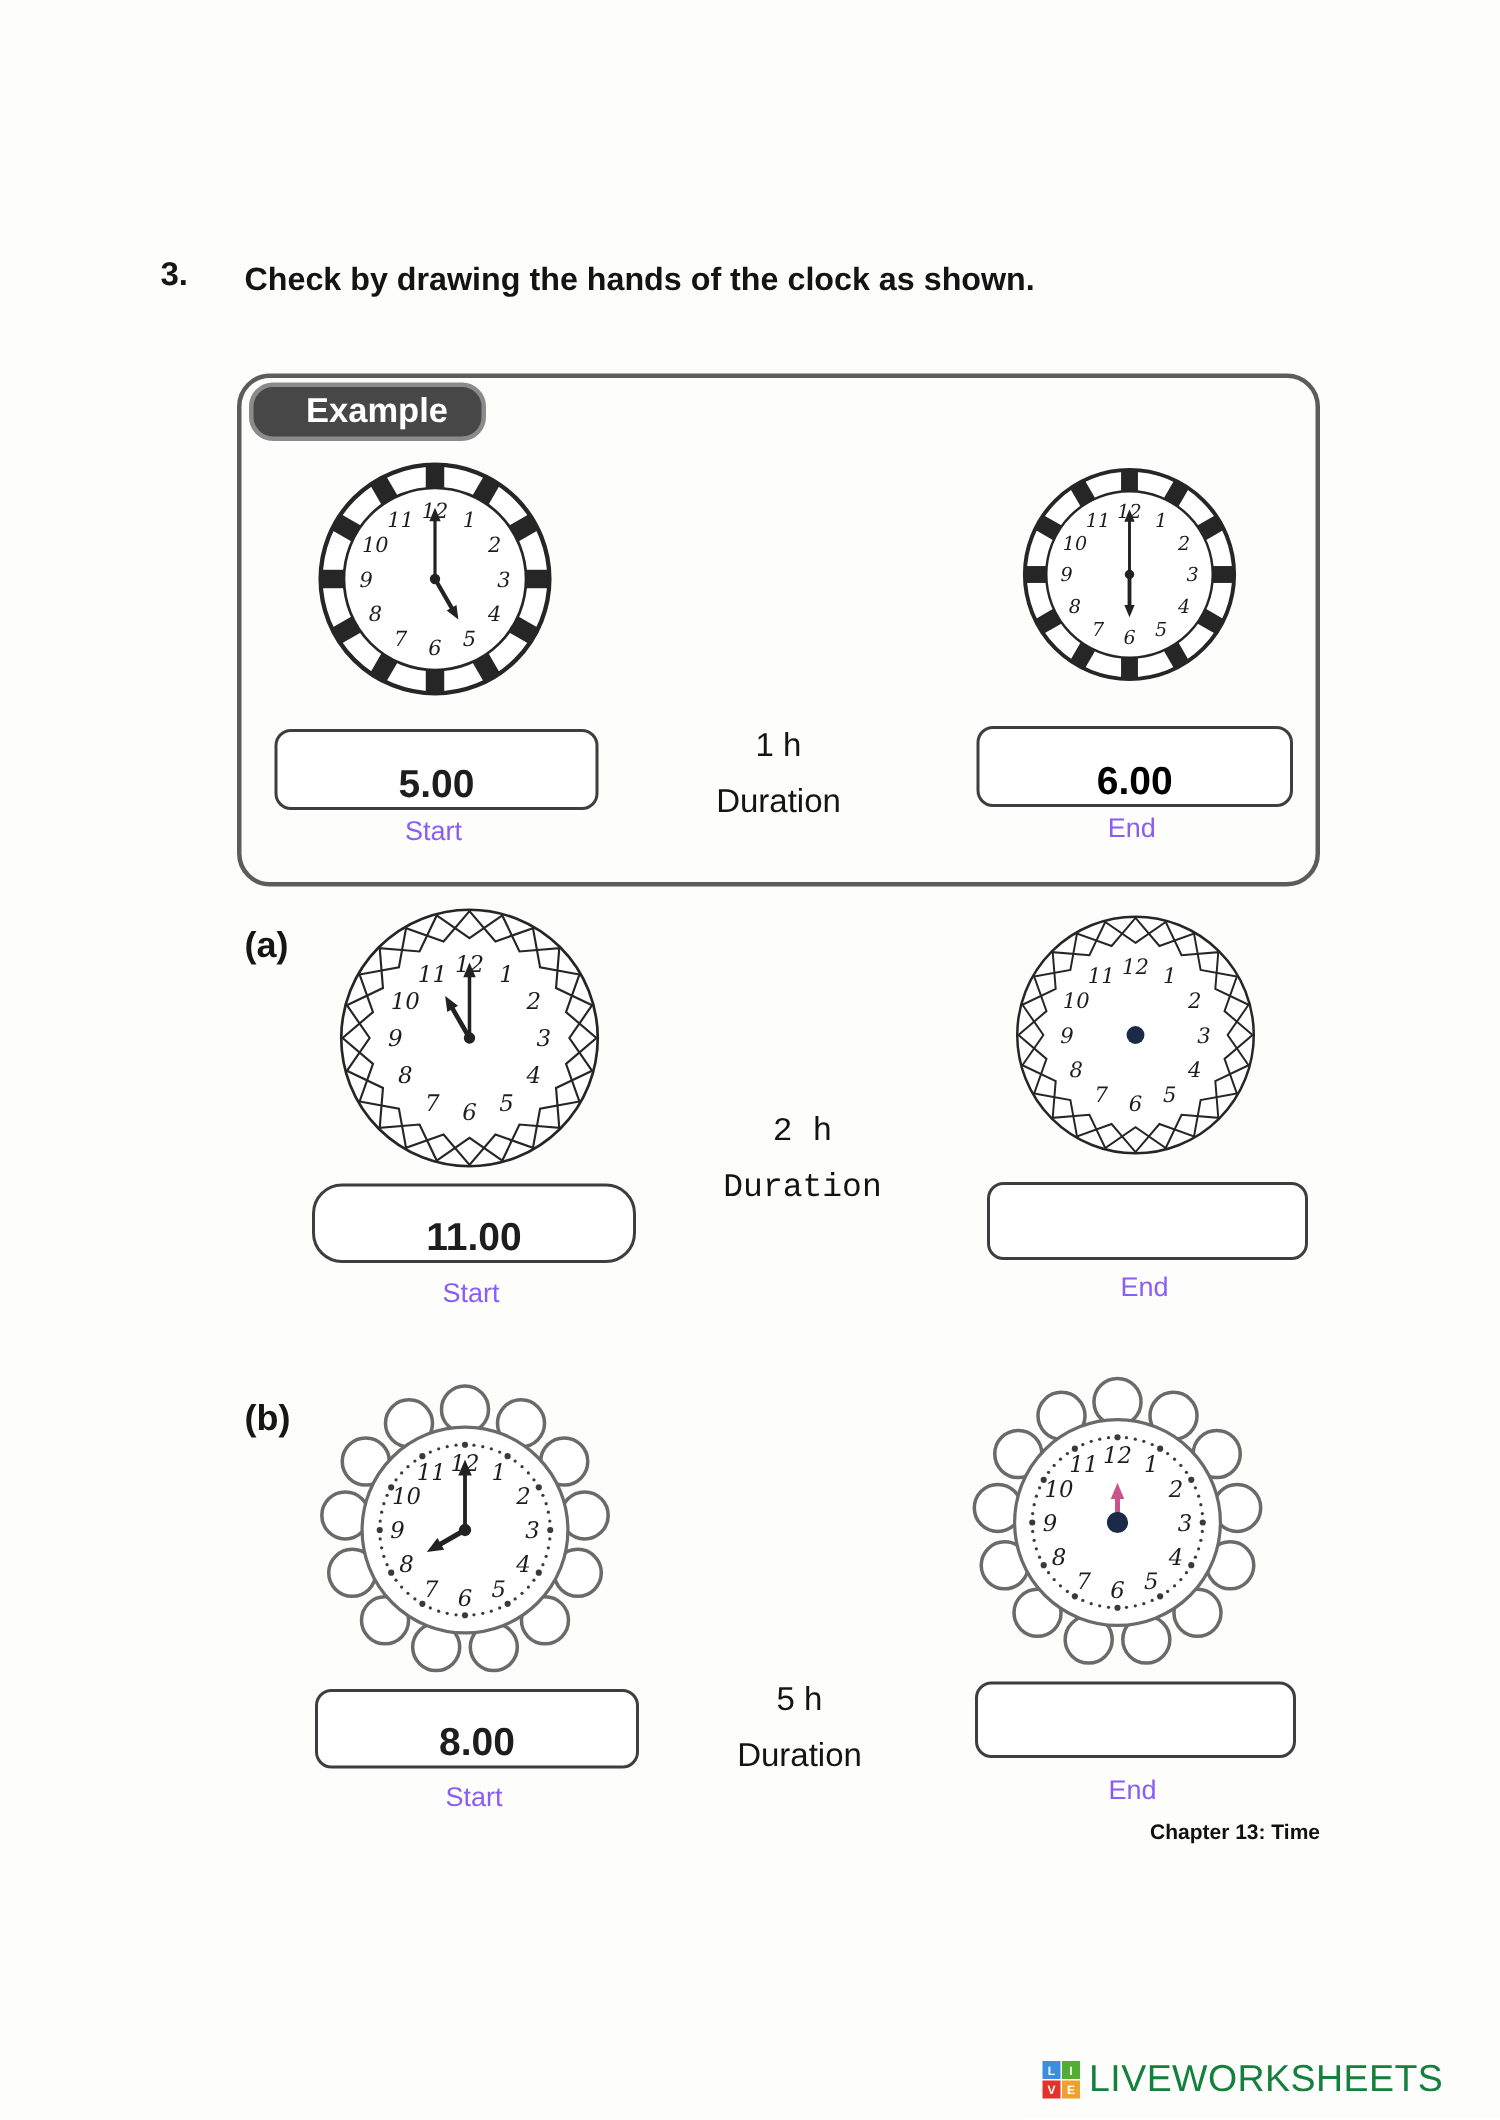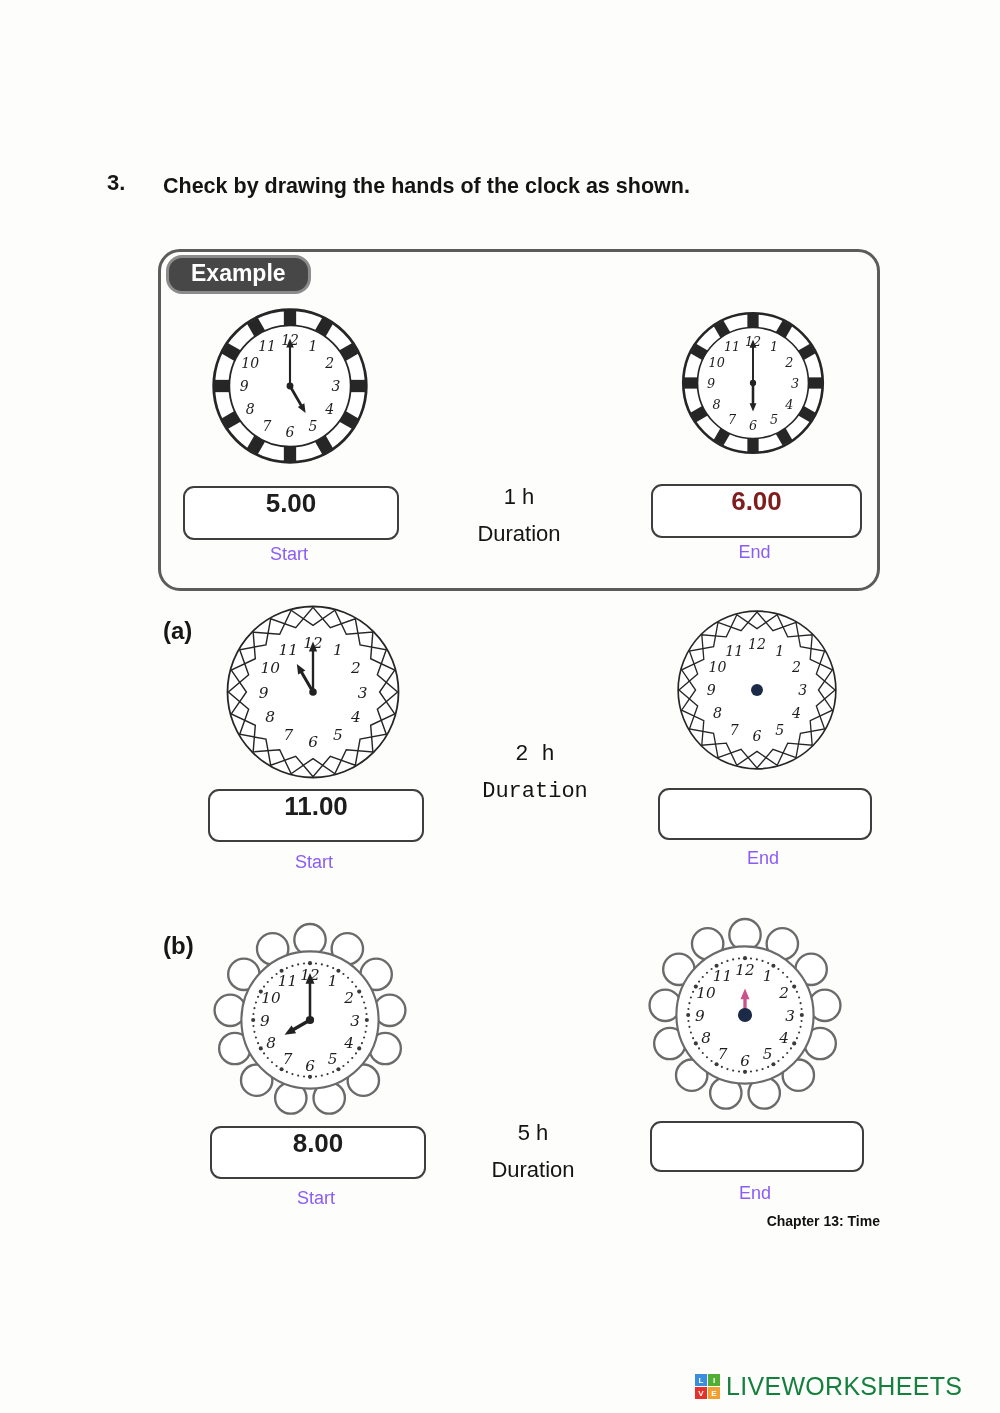--- a/index.html
+++ b/index.html
@@ -10,29 +10,29 @@
   }
   .qnum{position:absolute;left:107px;top:170px;font-size:22px;font-weight:600;}
   .qtext{position:absolute;left:163px;top:168px;font-size:21.5px;font-weight:600;line-height:37px;color:#141414;}
   .example-box{
     position:absolute;left:158px;top:249px;width:716px;height:336px;
     border:3px solid #5c5c5c;border-radius:22px;background:#fdfdfc;
   }
   .example-tab{
     position:absolute;left:5px;top:3px;
     background:#474747;border:3px solid #8b8b8b;border-radius:16px;
-    color:#ffffff;font-weight:700;font-size:23px;padding:2px 22px 4px 22px;
+    color:#ffffff;font-weight:700;font-size:23px;padding:2px 22px 4px 35px;
   }
   .clock{position:absolute;}
   .timebox{
     position:absolute;border:2.5px solid #3e3e3e;border-radius:11px;background:#ffffff;
-    display:flex;align-items:flex-start;justify-content:center;
+    display:flex;align-items:flex-end;justify-content:center;
     font-size:26px;font-weight:600;color:#1d1d1d;
   }
-  .timebox.ghost{color:#7f1d1d;}
+  .timebox.ghost{color:#000000;}
   .lbl{position:absolute;text-align:center;font-size:18px;font-weight:400;color:#8b5cf6;}
   .dur{position:absolute;text-align:center;font-size:22px;font-weight:500;line-height:37px;color:#141414;}
   .part-label{position:absolute;font-size:24px;font-weight:600;}
   .chapter{position:absolute;left:620px;top:1213px;width:260px;text-align:right;font-size:14px;font-weight:700;color:#111;}
   .brand{position:absolute;left:695px;top:1372px;display:flex;align-items:center;gap:6px;}
   .logo-grid{display:grid;grid-template-columns:12px 12px;grid-auto-rows:12px;gap:1px;}
   .lg{display:flex;align-items:center;justify-content:center;font-size:8px;font-weight:700;color:#fff;font-family:"Liberation Sans",sans-serif;}
   .lg.c1{background:#3b8ede;} .lg.c2{background:#52ae32;} .lg.c3{background:#e4312b;} .lg.c4{background:#f0a02f;}
   .brand-text{font-size:25px;font-weight:400;color:#15803d;letter-spacing:.3px;}
 </style>
@@ -168,21 +168,21 @@
         <text x="0.0" y="61.1" text-anchor="middle" font-size="17" font-style="italic" font-family="DejaVu Serif, serif" fill="#1d1d1d">6</text>
         <text x="-27.5" y="53.8" text-anchor="middle" font-size="17" font-style="italic" font-family="DejaVu Serif, serif" fill="#1d1d1d">7</text>
         <text x="-47.6" y="33.6" text-anchor="middle" font-size="17" font-style="italic" font-family="DejaVu Serif, serif" fill="#1d1d1d">8</text>
         <text x="-55.0" y="6.1" text-anchor="middle" font-size="17" font-style="italic" font-family="DejaVu Serif, serif" fill="#1d1d1d">9</text>
         <text x="-47.6" y="-21.4" text-anchor="middle" font-size="17" font-style="italic" font-family="DejaVu Serif, serif" fill="#1d1d1d">10</text>
         <text x="-27.5" y="-41.5" text-anchor="middle" font-size="17" font-style="italic" font-family="DejaVu Serif, serif" fill="#1d1d1d">11</text>
         <text x="-0.0" y="-48.9" text-anchor="middle" font-size="17" font-style="italic" font-family="DejaVu Serif, serif" fill="#1d1d1d">12</text>
         <circle cx="0" cy="0" r="7.2" fill="#1b2a47"></circle>
       </svg></div>
 
-  <div class="timebox" style="left:208px;top:789px;width:212px;height:49px;">
+  <div class="timebox" style="left:208px;top:789px;width:212px;height:49px;border-radius:20px;">
     <span>11.00</span>
   </div>
   <div class="lbl" style="left:208px;top:852px;width:212px;">Start</div>
 
   <div class="dur" style="left:470px;top:736px;width:130px;font-family:Liberation Mono, monospace;">
     <div>2 h</div>
     <div>Duration</div>
   </div>
 
   <div class="timebox" style="left:658px;top:788px;width:210px;height:48px;">

